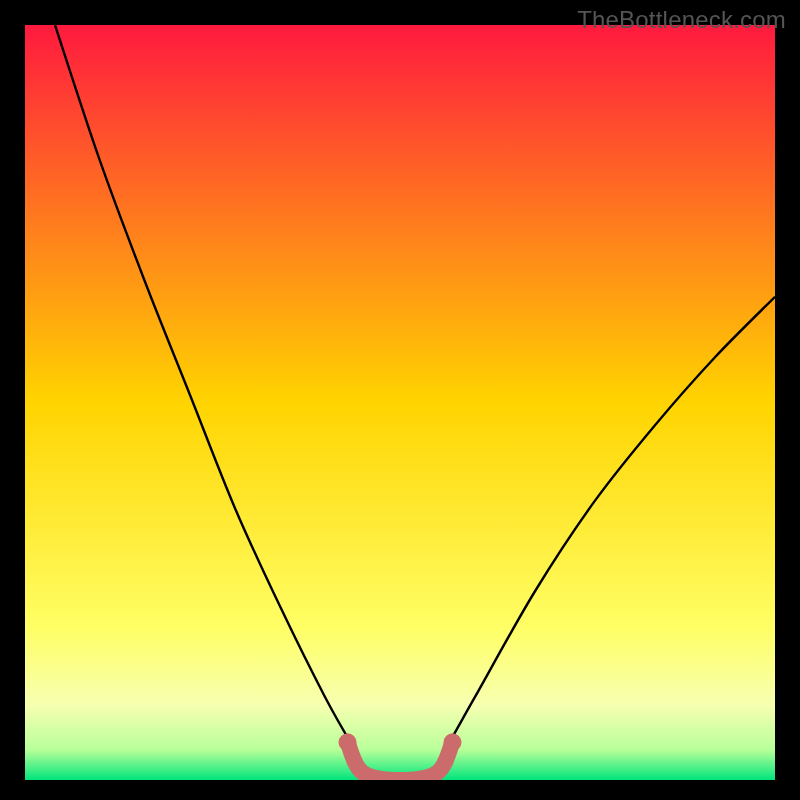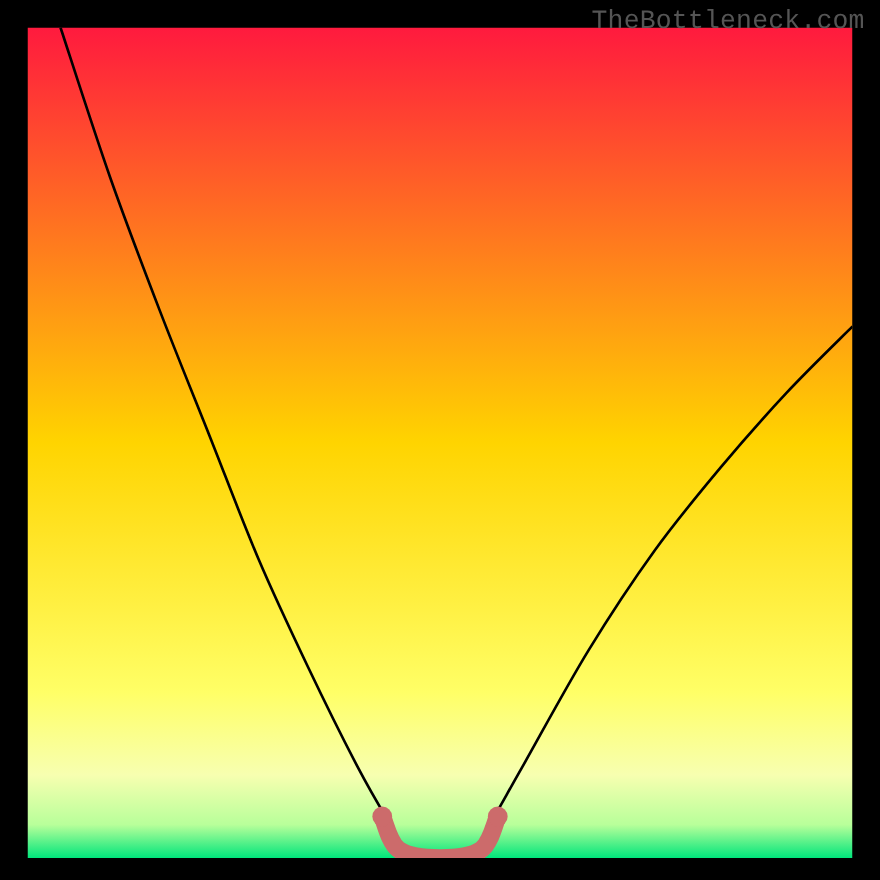--- a/index.html
+++ b/index.html
@@ -14,21 +14,21 @@
     position: absolute;
     left: 0; top: 0;
     width: 800px; height: 800px;
     background: #000;
   }
   .watermark {
     position: absolute;
     top: 6px;
     right: 14px;
     color: #555;
-    font-family: Liberation Mono, monospace;
+    font-family: Liberation Sans, sans-serif;
     font-size: 24px;
     letter-spacing: 0.2px;
     z-index: 5;
     user-select: none;
   }
   .plot {
     position: absolute;
     left: 25px;
     top: 25px;
     width: 750px;

